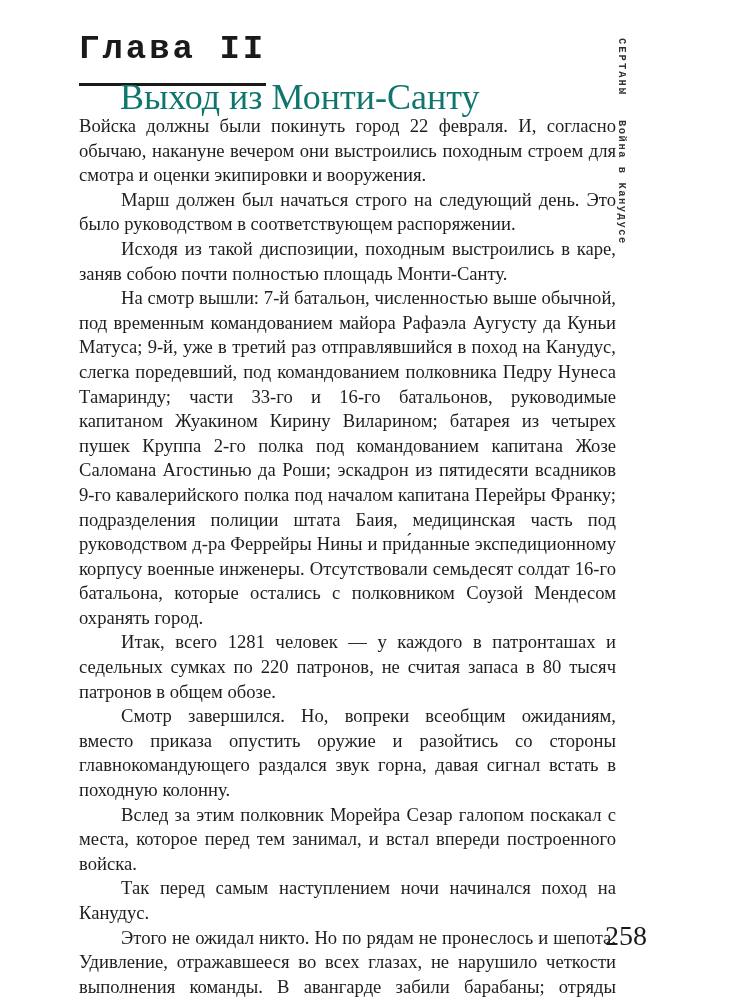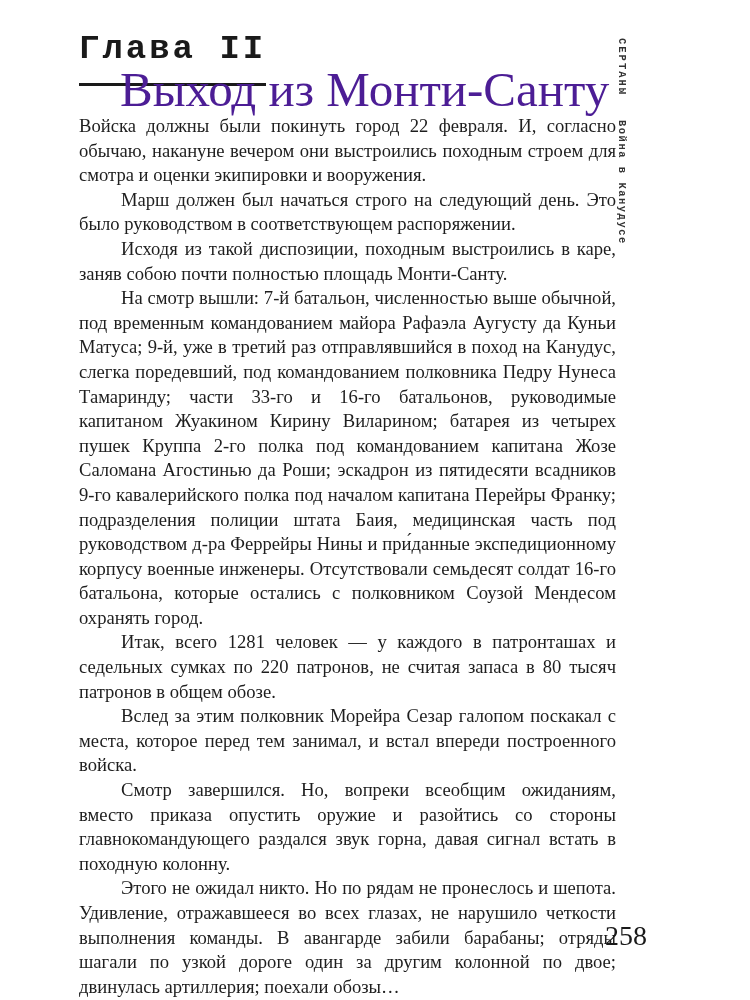--- a/index.html
+++ b/index.html
@@ -23,25 +23,25 @@
       font-size: 34px;
       letter-spacing: 3px;
       line-height: 38px;
       color: #1a1a1a;
       padding-bottom: 15px;
       border-bottom: 3px solid #1a1a1a;
     }
     .chapter-title {
       position: absolute;
       left: 120px;
-      top: 65px;
+      top: 72px;
       font-family: "Liberation Serif", "DejaVu Serif", serif;
-      font-size: 49px;
+      font-size: 36px;
       line-height: 50px;
-      color: #4c1d95;
+      color: #0f766e;
       white-space: nowrap;
     }
     .body-text {
       position: absolute;
       left: 79px;
       top: 114px;
       width: 537px;
       font-family: "Liberation Serif", "DejaVu Serif", serif;
       font-size: 18.6px;
       line-height: 24.6px;
@@ -97,19 +97,20 @@
   <span class="book">СЕРТАНЫ</span>
   <span class="part">Война в Канудусе</span>
 </div>
 
 <div class="body-text">
   <p class="first">Войска должны были покинуть город 22 февраля. И, согласно обычаю, накануне вечером они выстроились походным строем для смотра и оцен­ки экипировки и вооружения.</p>
   <p>Марш должен был начаться строго на следующий день. Это было руководством в соответствующем распоряжении.</p>
   <p>Исходя из такой диспозиции, походным выстроились в каре, заняв собою почти полностью площадь Монти-Санту.</p>
   <p>На смотр вышли: 7-й батальон, численностью выше обычной, под временным командованием майора Рафаэла Аугусту да Куньи Матуса; 9-й, уже в третий раз отправлявшийся в поход на Канудус, слегка по­редевший, под командованием полковника Педру Нунеса Тамаринду; части 33-го и 16-го батальонов, руководимые капитаном Жуакином Кирину Виларином; батарея из четырех пушек Круппа 2-го полка под командованием капитана Жозе Саломана Агостинью да Роши; эскадрон из пятидесяти всадников 9-го кавалерийского полка под началом капита­на Перейры Франку; подразделения полиции штата Баия, медицинская часть под руководством д-ра Феррейры Нины и при́данные экспедици­онному корпусу военные инженеры. Отсутствовали семьдесят солдат 16-го батальона, которые остались с полковником Соузой Мендесом охранять город.</p>
   <p>Итак, всего 1281 человек — у каждого в патронташах и седельных сумках по 220 патронов, не считая запаса в 80 тысяч патронов в общем обозе.</p>
+  <p>Смотр завершился. Но, вопреки всеобщим ожиданиям, вместо приказа опустить оружие и разойтись со стороны главнокомандующего раздался звук горна, давая сигнал встать в походную колонну.</p>
   <p>Вслед за этим полковник Морейра Сезар галопом поскакал с ме­ста, которое перед тем занимал, и встал впереди построенного войска.</p>
-  <p>Смотр завершился. Но, вопреки всеобщим ожиданиям, вместо приказа опустить оружие и разойтись со стороны главнокомандующего раздался звук горна, давая сигнал встать в походную колонну.</p>
+  <p>Так перед самым наступлением ночи начинался поход на Канудус.</p>
   <p>Этого не ожидал никто. Но по рядам не пронеслось и шепота. Удивление, отражавшееся во всех глазах, не нарушило четкости выпол­нения команды. В авангарде забили барабаны; отряды шагали по узкой дороге один за другим колонной по двое; двинулась артиллерия; поехали обозы…</p>
 
 </div>
 
 <div class="page-number">258</div>
 
 </body></html>

